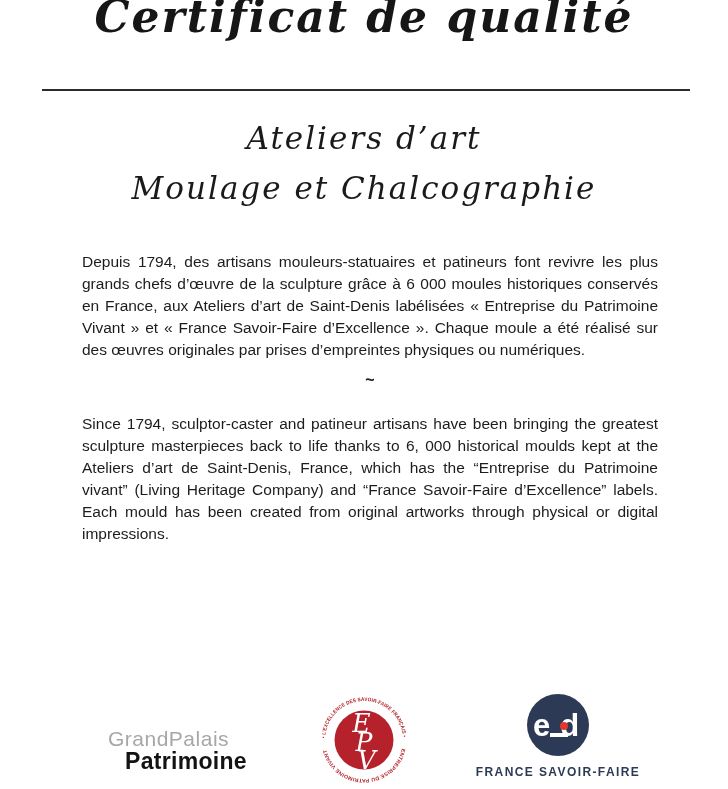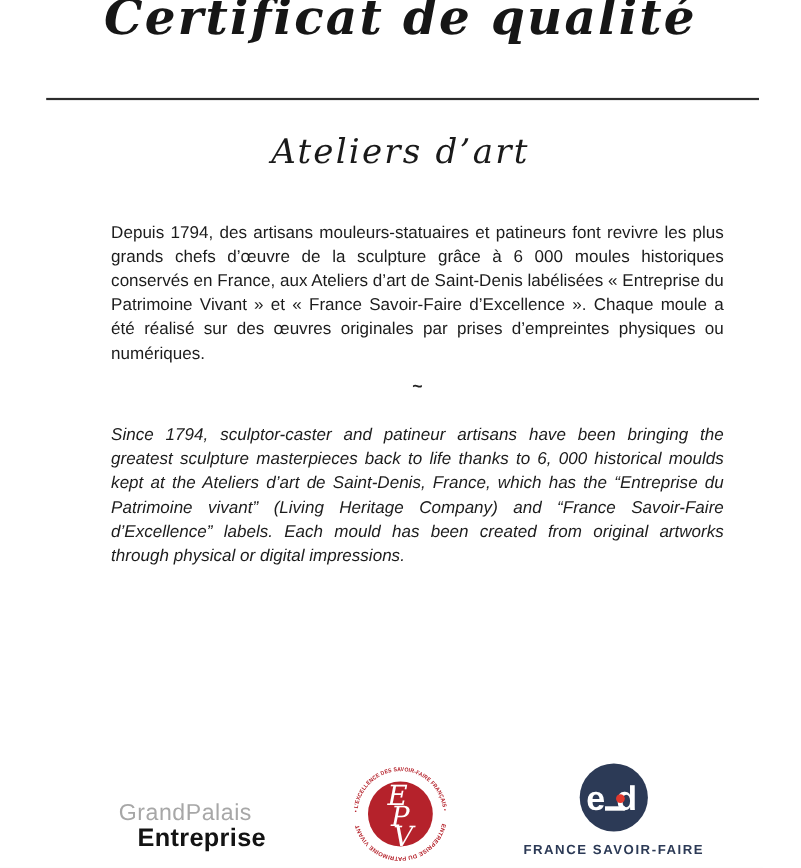--- a/index.html
+++ b/index.html
@@ -35,32 +35,30 @@
     font-style:italic;
     font-weight:500;
     font-size:31px;
     letter-spacing:2px;
     line-height:50px;
     color:#1a1a1a;
   }
   .subtitle.first{margin-top:22px;}
   .body-text{
     margin-top:38px;
-    padding:0 70px 0 61px;
-    margin-left:40px;
+    padding:0 70px 0 82px;
   }
   .body-text p{
     margin:0 0 10px 0;
     font-size:15.5px;
     line-height:22px;
     text-align:justify;
     color:#1c1c1c;
   }
   .body-text p.en{
-    font-style:italic;
     margin-bottom:4px;
   }
   .tilde-sep{
     text-align:center;
     font-size:16px;
     font-weight:bold;
     margin:10px 0 24px 0;
     color:#222;
   }
   
@@ -137,32 +135,33 @@
 </head>
 <body>
 
 <div class="page">
 
   <h1 class="title">Certificat de qualité</h1>
 
   <hr class="rule">
 
   <div class="subtitle first">Ateliers d’art</div>
+  <div class="subtitle">Moulage et Chalcographie</div>
 
   <div class="body-text">
     <p class="fr">Depuis 1794, des artisans mouleurs-statuaires et patineurs font revivre les plus grands chefs d’œuvre de la sculpture grâce à 6 000 moules historiques conservés en France, aux Ateliers d’art de Saint-Denis labélisées « Entreprise du Patrimoine Vivant » et « France Savoir-Faire d’Excellence ». Chaque moule a été réalisé sur des œuvres originales par prises d’empreintes physiques ou numériques.</p>
     <div class="tilde-sep">~</div>
     <p class="en">Since 1794, sculptor-caster and patineur artisans have been bringing the greatest sculpture masterpieces back to life thanks to 6, 000 historical moulds kept at the Ateliers d’art de Saint-Denis, France, which has the “Entreprise du Patrimoine vivant” (Living Heritage Company) and “France Savoir-Faire d’Excellence” labels. Each mould has been created from original artworks through physical or digital impressions.</p>
   </div>
 
   <div class="logos">
 
     <div class="gp-logo">
       <div class="gp-line1">GrandPalais</div>
-      <div class="gp-line2">Entreprise</div>
+      <div class="gp-line2">Patrimoine</div>
     </div>
 
     <div class="epv-logo">
       <svg width="104" height="104" viewBox="0 0 120 120">
         <defs>
           <path id="epvArcTop" d="M 15 60 A 45 45 0 0 1 105 60" fill="none"></path>
           <path id="epvArcBottom" d="M 105 60 A 45 45 0 0 1 15 60" fill="none"></path>
         </defs>
         <circle cx="60" cy="60" r="34" fill="#b5222b"></circle>
         <text font-family="Liberation Sans, sans-serif" font-size="6" font-weight="bold" fill="#b5222b" letter-spacing="0.2">

